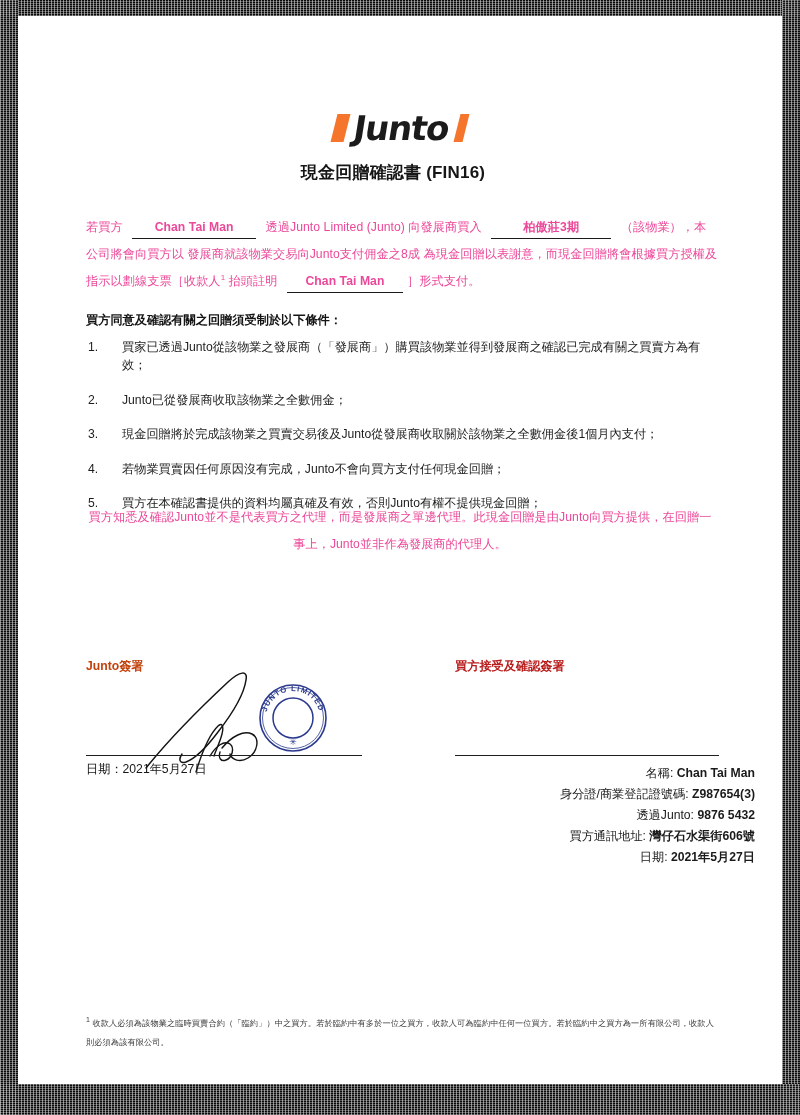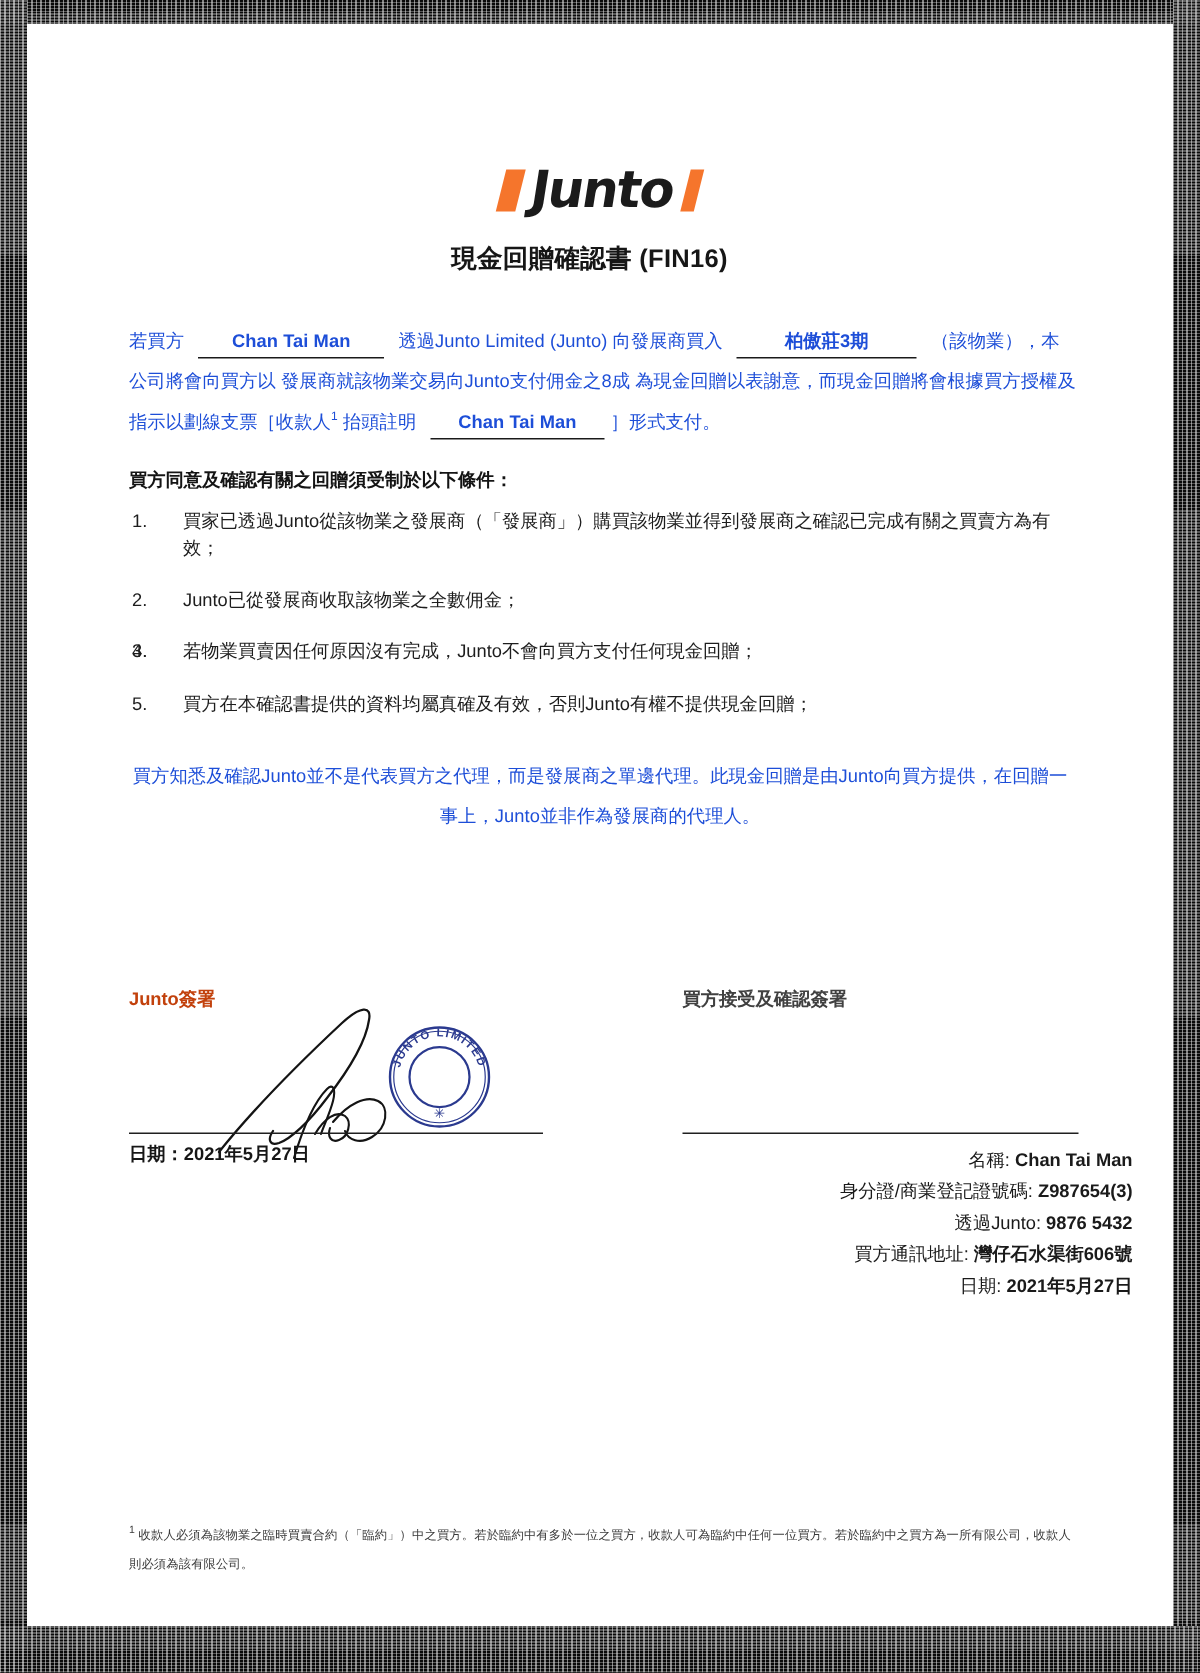--- a/index.html
+++ b/index.html
@@ -105,21 +105,21 @@
     font-weight: 700;
     letter-spacing: .2px;
     color: #161616;
   }
 
   
   .para {
     position: absolute;
     font-size: 12.2px;
     line-height: 27px;
-    color: #1d4ed8;
+    color: #ec4899;
     letter-spacing: .05px;
   }
   .lead {
     left: 68px;
     top: 198px;
     width: 632px;
   }
   .blank {
     display: inline-block;
     border-bottom: 1.4px solid #1a1a1a;
@@ -183,37 +183,37 @@
     font-size: 12.2px;
     font-weight: 700;
     color: #c2410c;
   }
   .sig-right-label {
     position: absolute;
     left: 437px;
     top: 642px;
     font-size: 12.2px;
     font-weight: 700;
-    color: #404040;
+    color: #b91c1c;
     text-align: right;
   }
   .rule {
     position: absolute;
     height: 0;
     border-top: 1.5px solid #1f1f1f;
   }
   .rule-left  { left: 68px;  top: 739px; width: 276px; }
   .rule-right { left: 437px; top: 739px; width: 264px; }
 
   .sig-date-left {
     position: absolute;
     left: 68px;
     top: 745px;
     font-size: 12.2px;
-    font-weight: 700;
+    font-weight: 400;
     color: #161616;
   }
 
   .buyer-fields {
     position: absolute;
     left: 437px;
     top: 747px;
     width: 300px;
     font-size: 12.2px;
     line-height: 21px;
@@ -289,20 +289,21 @@
         <li>
           <span class="num">1.</span>
           <span>買家已透過Junto從該物業之發展商（「發展商」）購買該物業並得到發展商之確認已完成有關之買賣方為有效；</span>
         </li>
         <li>
           <span class="num">2.</span>
           <span>Junto已從發展商收取該物業之全數佣金；</span>
         </li>
         <li>
           <span class="num">3.</span>
+          <span>現金回贈將於完成該物業之買賣交易後及Junto從發展商收取關於該物業之全數佣金後1個月內支付；</span>
         </li>
         <li>
           <span class="num">4.</span>
           <span>若物業買賣因任何原因沒有完成，Junto不會向買方支付任何現金回贈；</span>
         </li>
         <li>
           <span class="num">5.</span>
           <span>買方在本確認書提供的資料均屬真確及有效，否則Junto有權不提供現金回贈；</span>
         </li>
       </ol>

